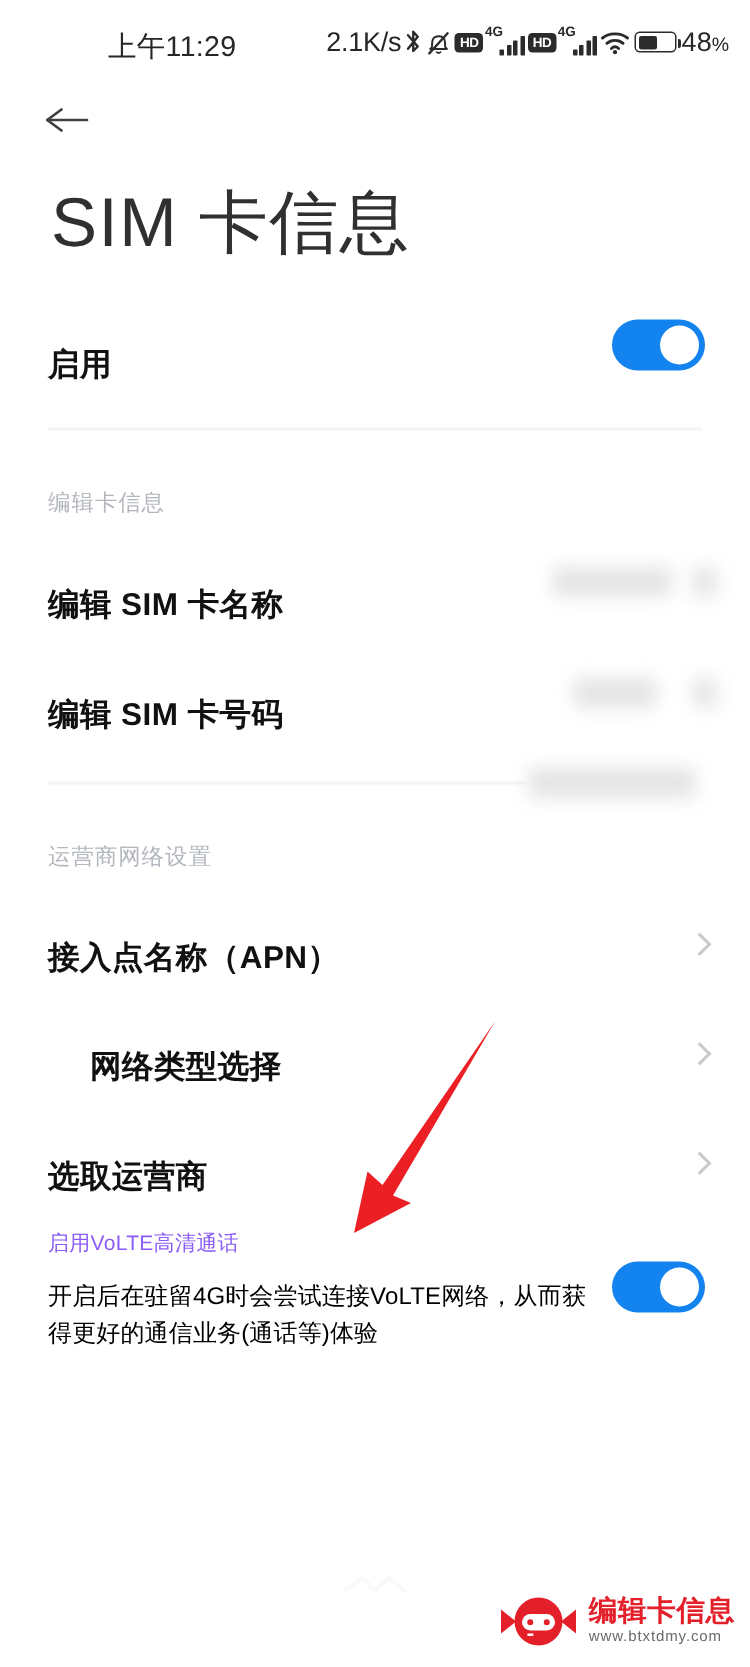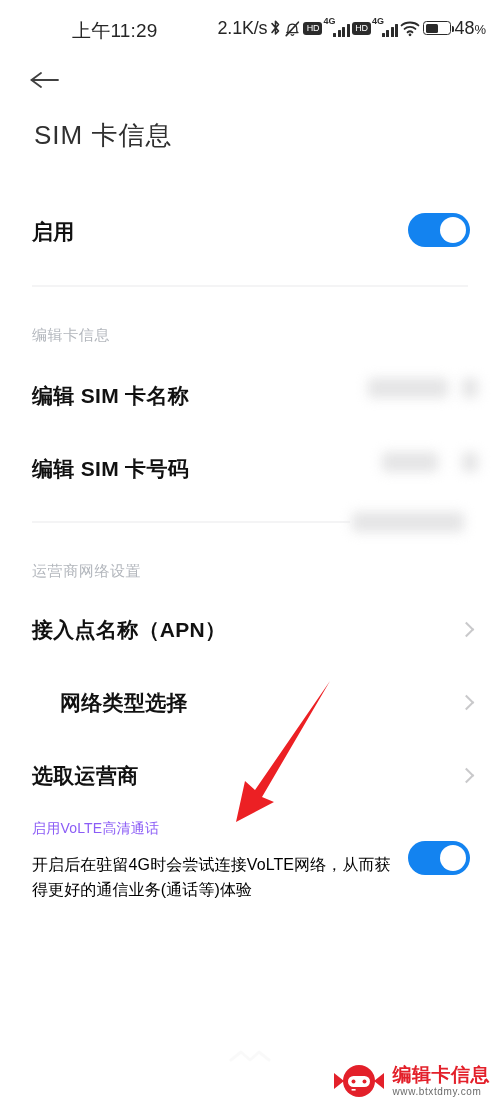--- a/index.html
+++ b/index.html
@@ -30,21 +30,21 @@
   .sb-right {
     position: absolute; right: 14px; top: 16px;
     display: flex; align-items: center; gap: 2px;
     height: 24px;
   }
   .sb-speed { font-size: 18px; color: #262626; letter-spacing: -.2px; }
   .sb-ico { display: inline-flex; align-items: center; justify-content: center; }
   .hd-badge {
     display: inline-flex; align-items: center; justify-content: center;
     background: #2b2b2b; color: #fff;
-    font-size: 9px; font-weight: normal;
+    font-size: 9px; font-weight: bold;
     border-radius: 3px; padding: 1px 2px 1px 2px;
     height: 13px; min-width: 19px; line-height: 1;
     letter-spacing: -.3px;
   }
   .sig-wrap { position: relative; display: inline-flex; align-items: flex-end; height: 18px; }
   .sig-label {
     position: absolute; top: -2px; left: -1px;
     font-size: 9px; font-weight: bold; color: #2b2b2b; line-height: 1;
   }
   .bars { display: inline-flex; align-items: flex-end; gap: 1.5px; margin-left: 9px; }
@@ -72,28 +72,28 @@
   .back-btn {
     position: absolute; left: 28px; top: 60px;
     width: 50px; height: 44px;
     display: flex; align-items: center; justify-content: flex-start;
     cursor: pointer;
   }
 
   
   .page-title {
     position: absolute; left: 34px; top: 118px;
-    font-size: 26px; font-weight: 400; color: #303030;
+    font-size: 46px; font-weight: 400; color: #303030;
     letter-spacing: 1px;
   }
 
   
   .row {
     position: absolute; left: 0; width: 424px;
-    display: flex; align-items: center;
+    display: flex; align-items: flex-end;
     padding: 0 32px;
   }
   .row-label {
     font-size: 21px; font-weight: bold; color: #111;
     letter-spacing: .3px;
   }
   .spacer { flex: 1; }
 
   .section-head {
     position: absolute; left: 32px;

